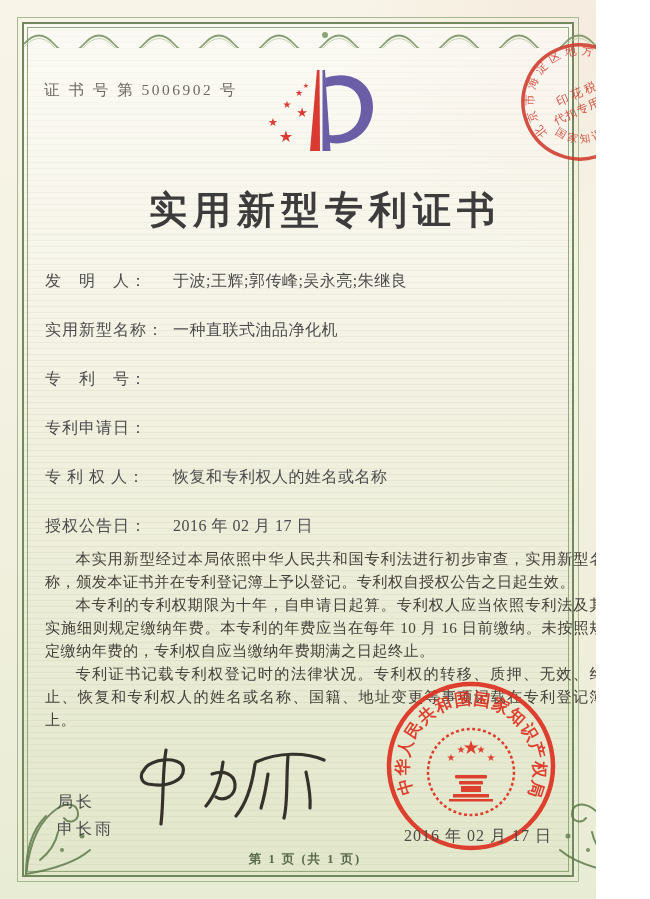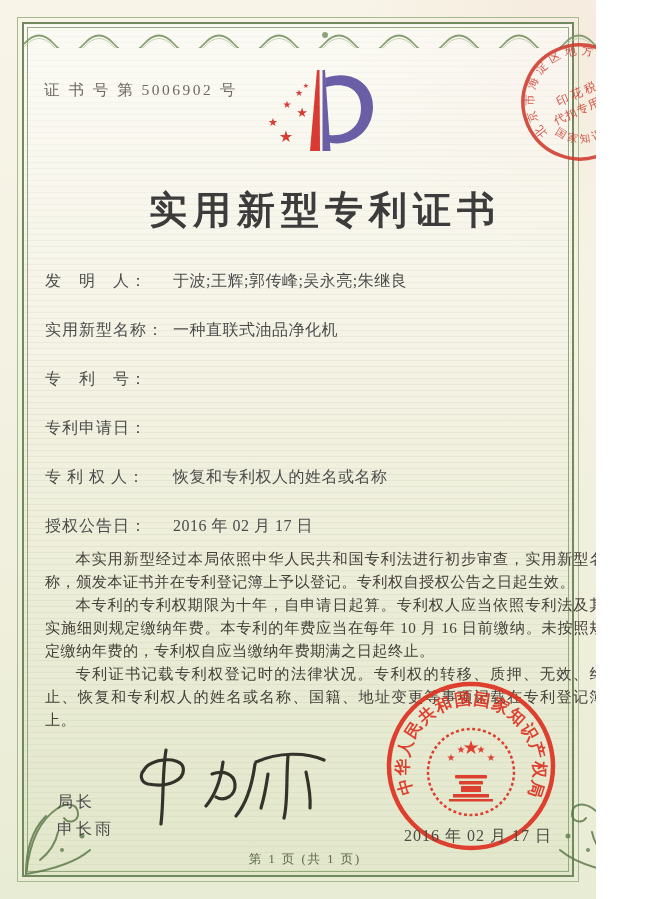--- a/index.html
+++ b/index.html
@@ -34,21 +34,21 @@
     font-size:15.2px;line-height:23px;color:#45413b;text-align:justify;}
   .paragraphs p{margin:0;text-indent:2em;letter-spacing:.4px;}
   .signer{position:absolute;left:57px;top:764px;z-index:3;
     font-size:16px;color:#4a4a4a;letter-spacing:3px;line-height:27px;margin-top:24px;}
   .signature{position:absolute;left:128px;top:740px;z-index:3;}
   .seal{position:absolute;left:383px;top:676px;z-index:4;opacity:.92;}
   .seal-date{position:absolute;left:404px;top:826px;z-index:5;
     font-size:16px;color:#4e4c44;letter-spacing:1px;}
   .tax-stamp{position:absolute;left:514px;top:26px;z-index:4;opacity:.88;}
   .footer{position:absolute;left:0;top:851px;width:610px;text-align:center;z-index:3;
-    font-size:12.5px;color:#5a684c;letter-spacing:2px;}
+    font-size:12.5px;color:#5a684c;letter-spacing:2px;font-weight:bold;}
 </style>
 </head>
 <body>
 
 <div class="page">
 
   <div class="texture"></div>
   <div class="frame"></div>
 
   <svg class="garland" width="602" height="24" viewBox="0 0 602 24">

